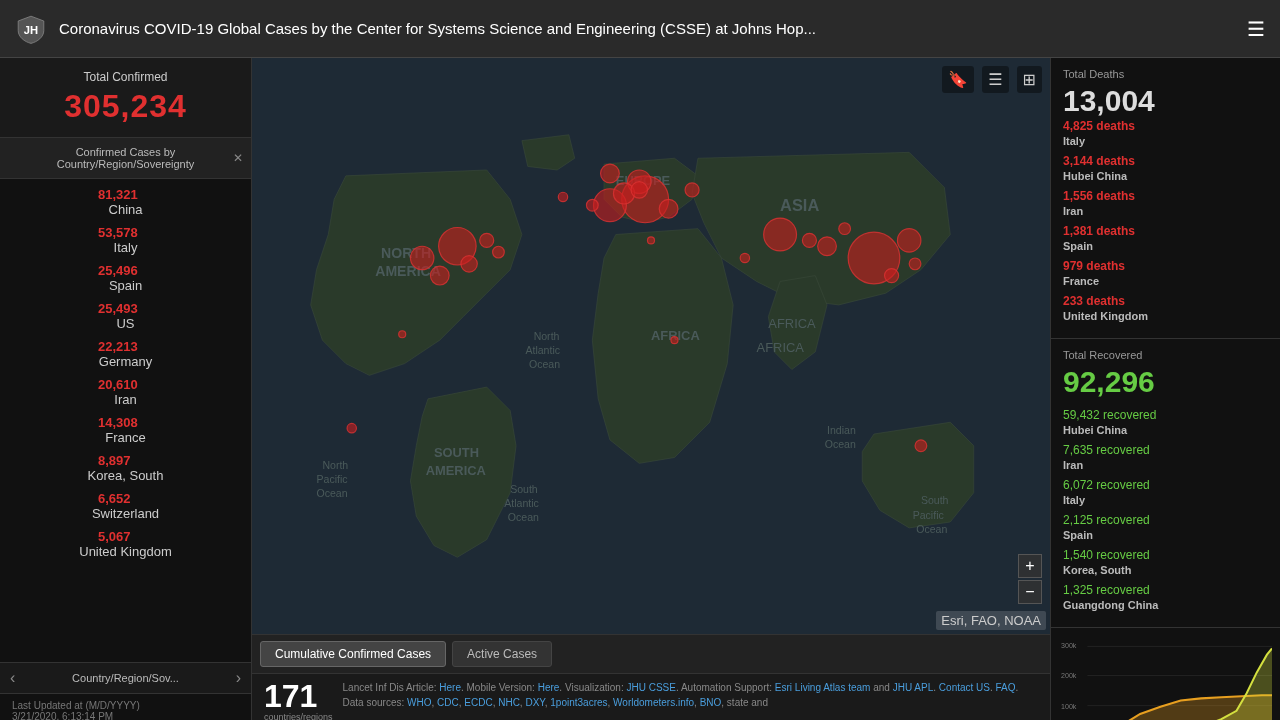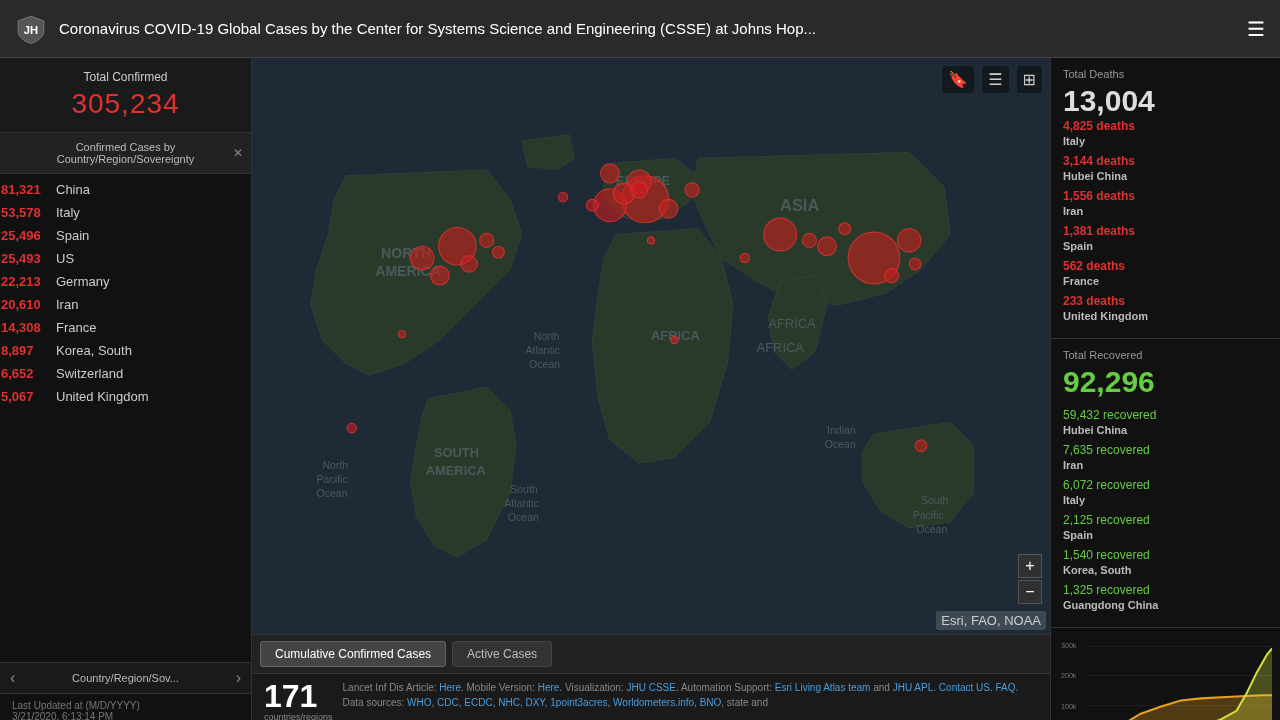--- a/index.html
+++ b/index.html
@@ -61,22 +61,22 @@
       border-bottom: 1px solid #333;
       text-align: center;
     }
     #total-confirmed-label {
       color: #ccc;
       font-size: 12px;
       margin-bottom: 4px;
     }
     #total-confirmed-value {
       color: #e03030;
-      font-size: 28px;
-      font-weight: normal;
+      font-size: 32px;
+      font-weight: bold;
       letter-spacing: 1px;
       text-align: center;
     }
 
     #confirmed-by-region-header {
       background: #222;
       padding: 8px 12px;
       text-align: center;
       font-size: 11px;
       color: #bbb;
@@ -96,23 +96,24 @@
     #country-list {
       flex: 1;
       overflow-y: auto;
       padding: 4px 0;
     }
     #country-list::-webkit-scrollbar { width: 4px; }
     #country-list::-webkit-scrollbar-thumb { background: #444; }
 
     .country-item {
       display: flex;
-      padding: 4px 1px;
+      padding: 4px 13px;
       align-items: center;
       cursor: pointer;
+      flex-direction: column;
     }
     .country-cases {
       color: #e03030;
       font-weight: bold;
       font-size: 13px;
       min-width: 55px;
     }
     .country-name {
       color: #ccc;
       font-size: 13px;
@@ -567,21 +568,21 @@
   <div id="right-panel">
 
     <div id="deaths-panel">
       <div id="deaths-label">Total Deaths</div>
       <div id="deaths-value">13,004</div>
       <div id="deaths-list">
           <div class="death-item"><span class="death-count">4,825 deaths</span><br><span class="death-location">Italy</span></div>
           <div class="death-item"><span class="death-count">3,144 deaths</span><br><span class="death-location">Hubei China</span></div>
           <div class="death-item"><span class="death-count">1,556 deaths</span><br><span class="death-location">Iran</span></div>
           <div class="death-item"><span class="death-count">1,381 deaths</span><br><span class="death-location">Spain</span></div>
-          <div class="death-item"><span class="death-count">562 deaths</span><br><span class="death-location">France</span></div>
+          <div class="death-item"><span class="death-count">979 deaths</span><br><span class="death-location">France</span></div>
           <div class="death-item"><span class="death-count">233 deaths</span><br><span class="death-location">United Kingdom</span></div>
         </div>
     </div>
 
     <div id="recovered-panel">
       <div id="recovered-label">Total Recovered</div>
       <div id="recovered-value">92,296</div>
       <div id="recovered-list">
           <div class="recovered-item"><span class="recovered-count">59,432 recovered</span><br><span class="recovered-location">Hubei China</span></div>
           <div class="recovered-item"><span class="recovered-count">7,635 recovered</span><br><span class="recovered-location">Iran</span></div>

